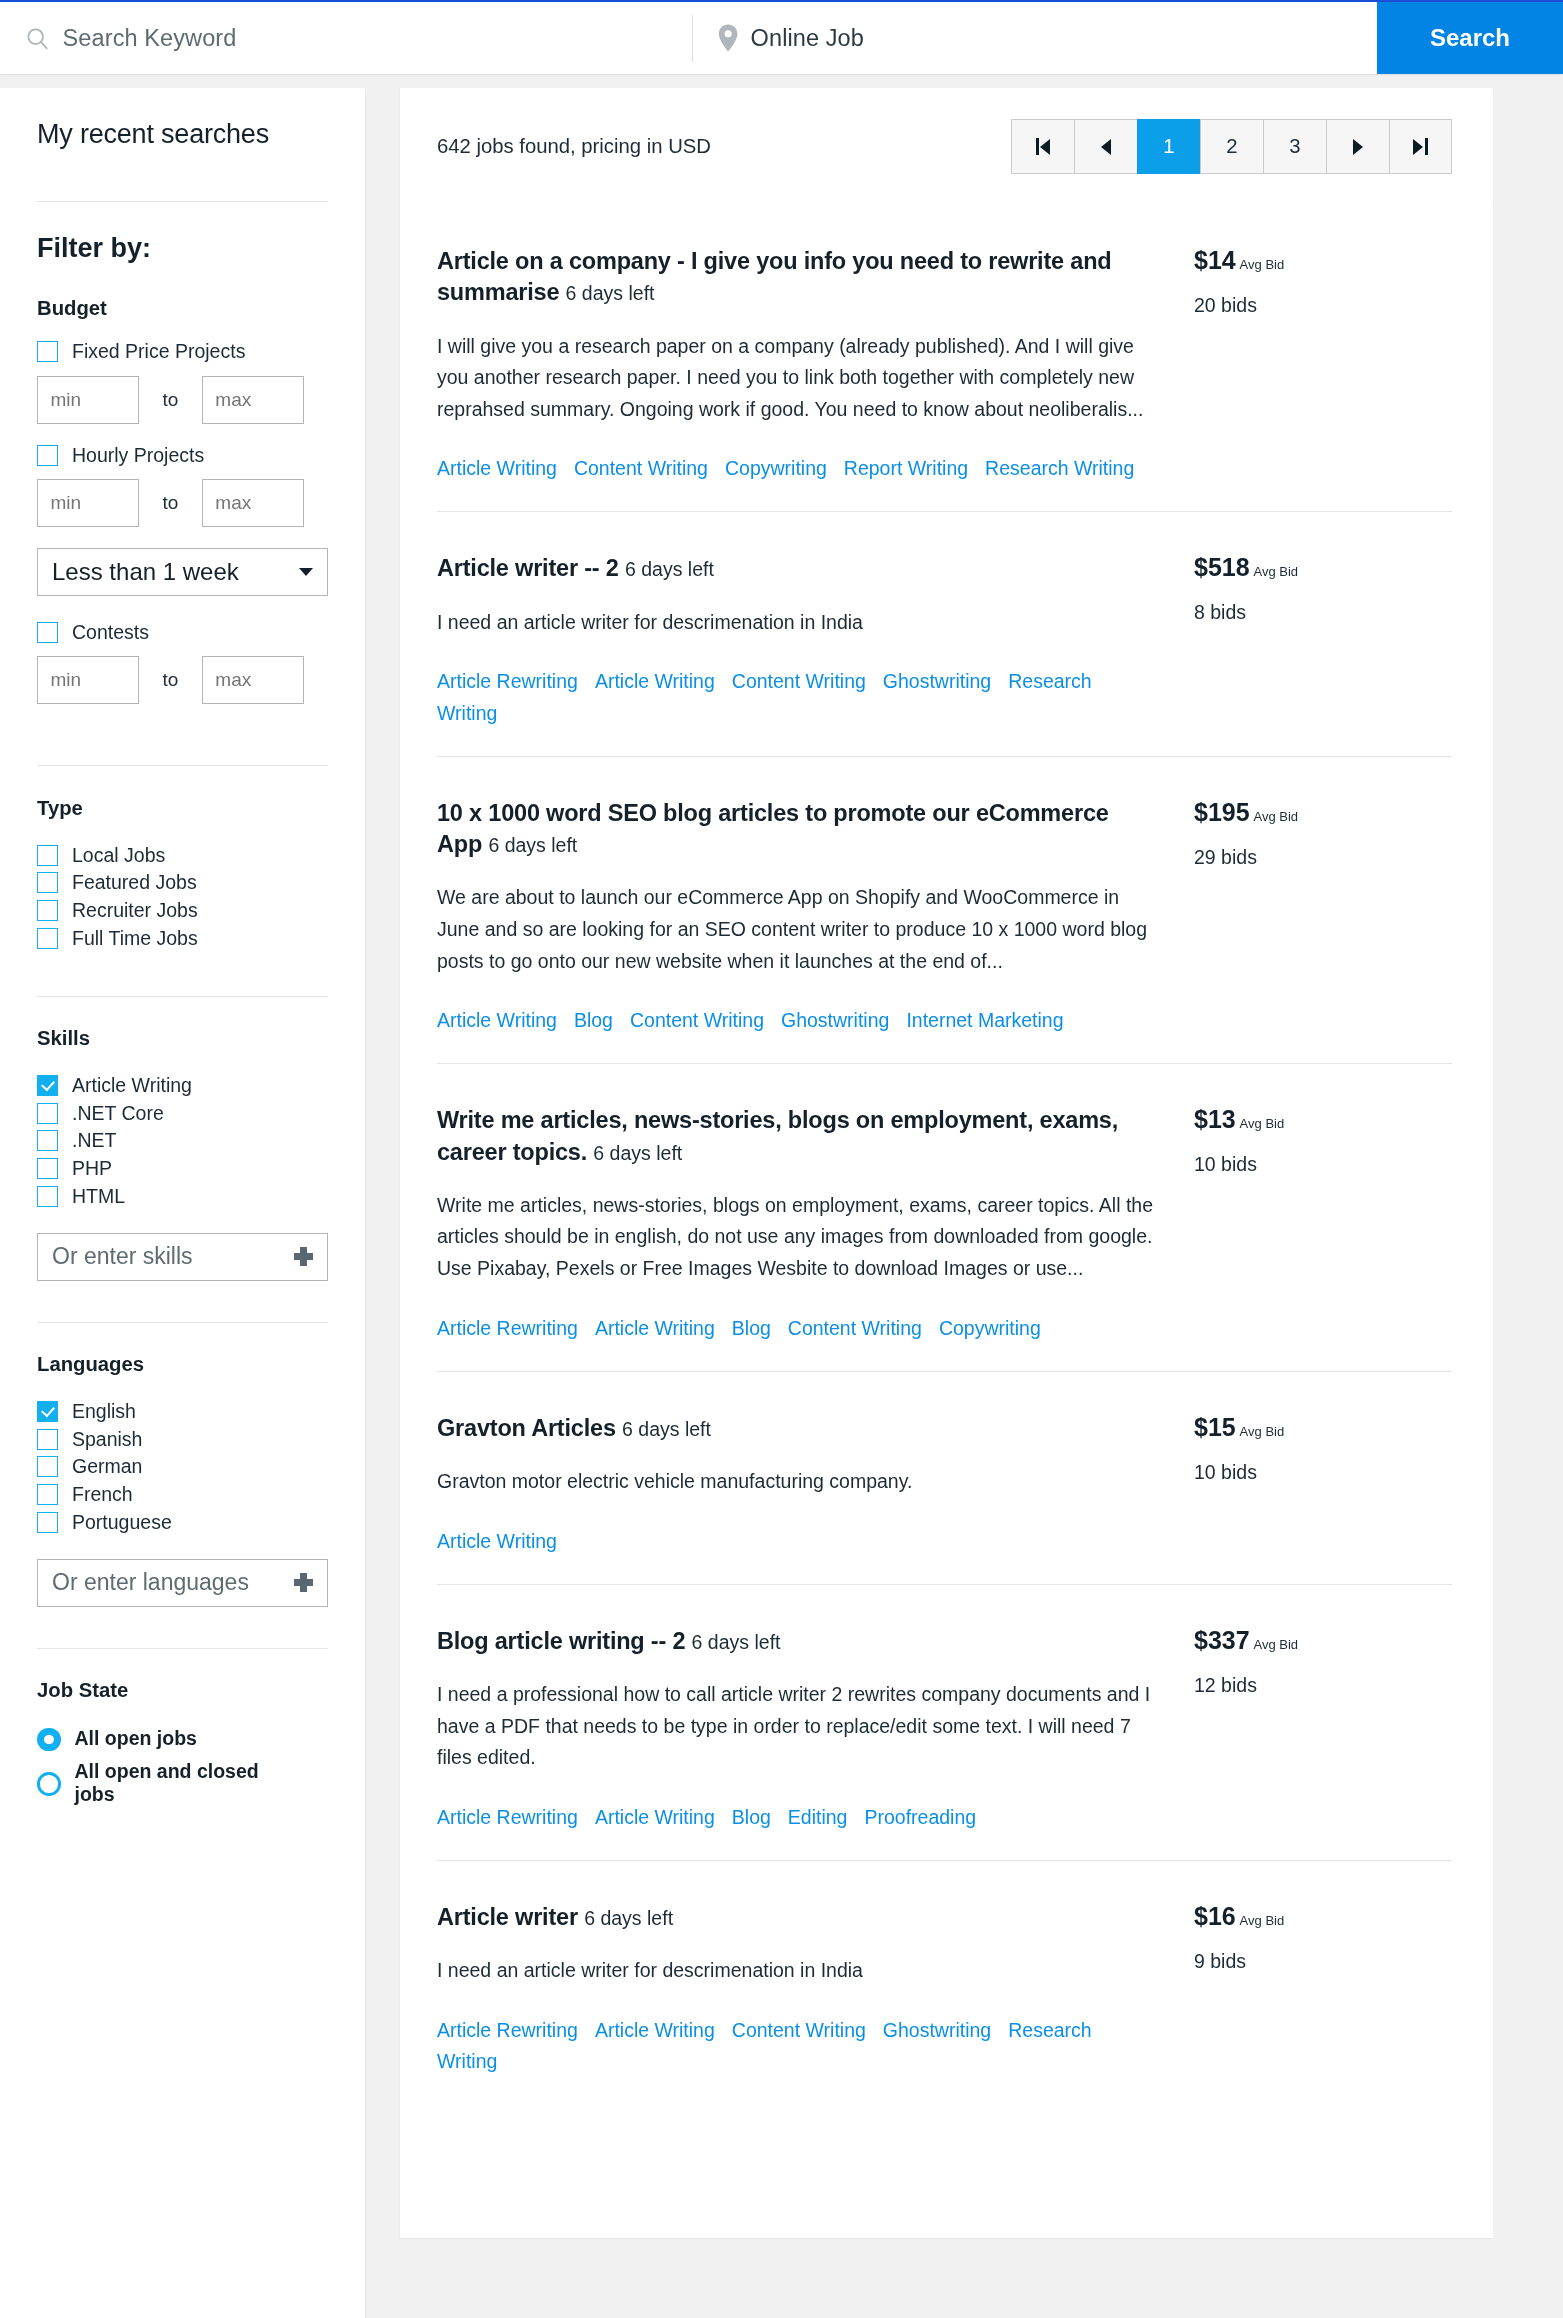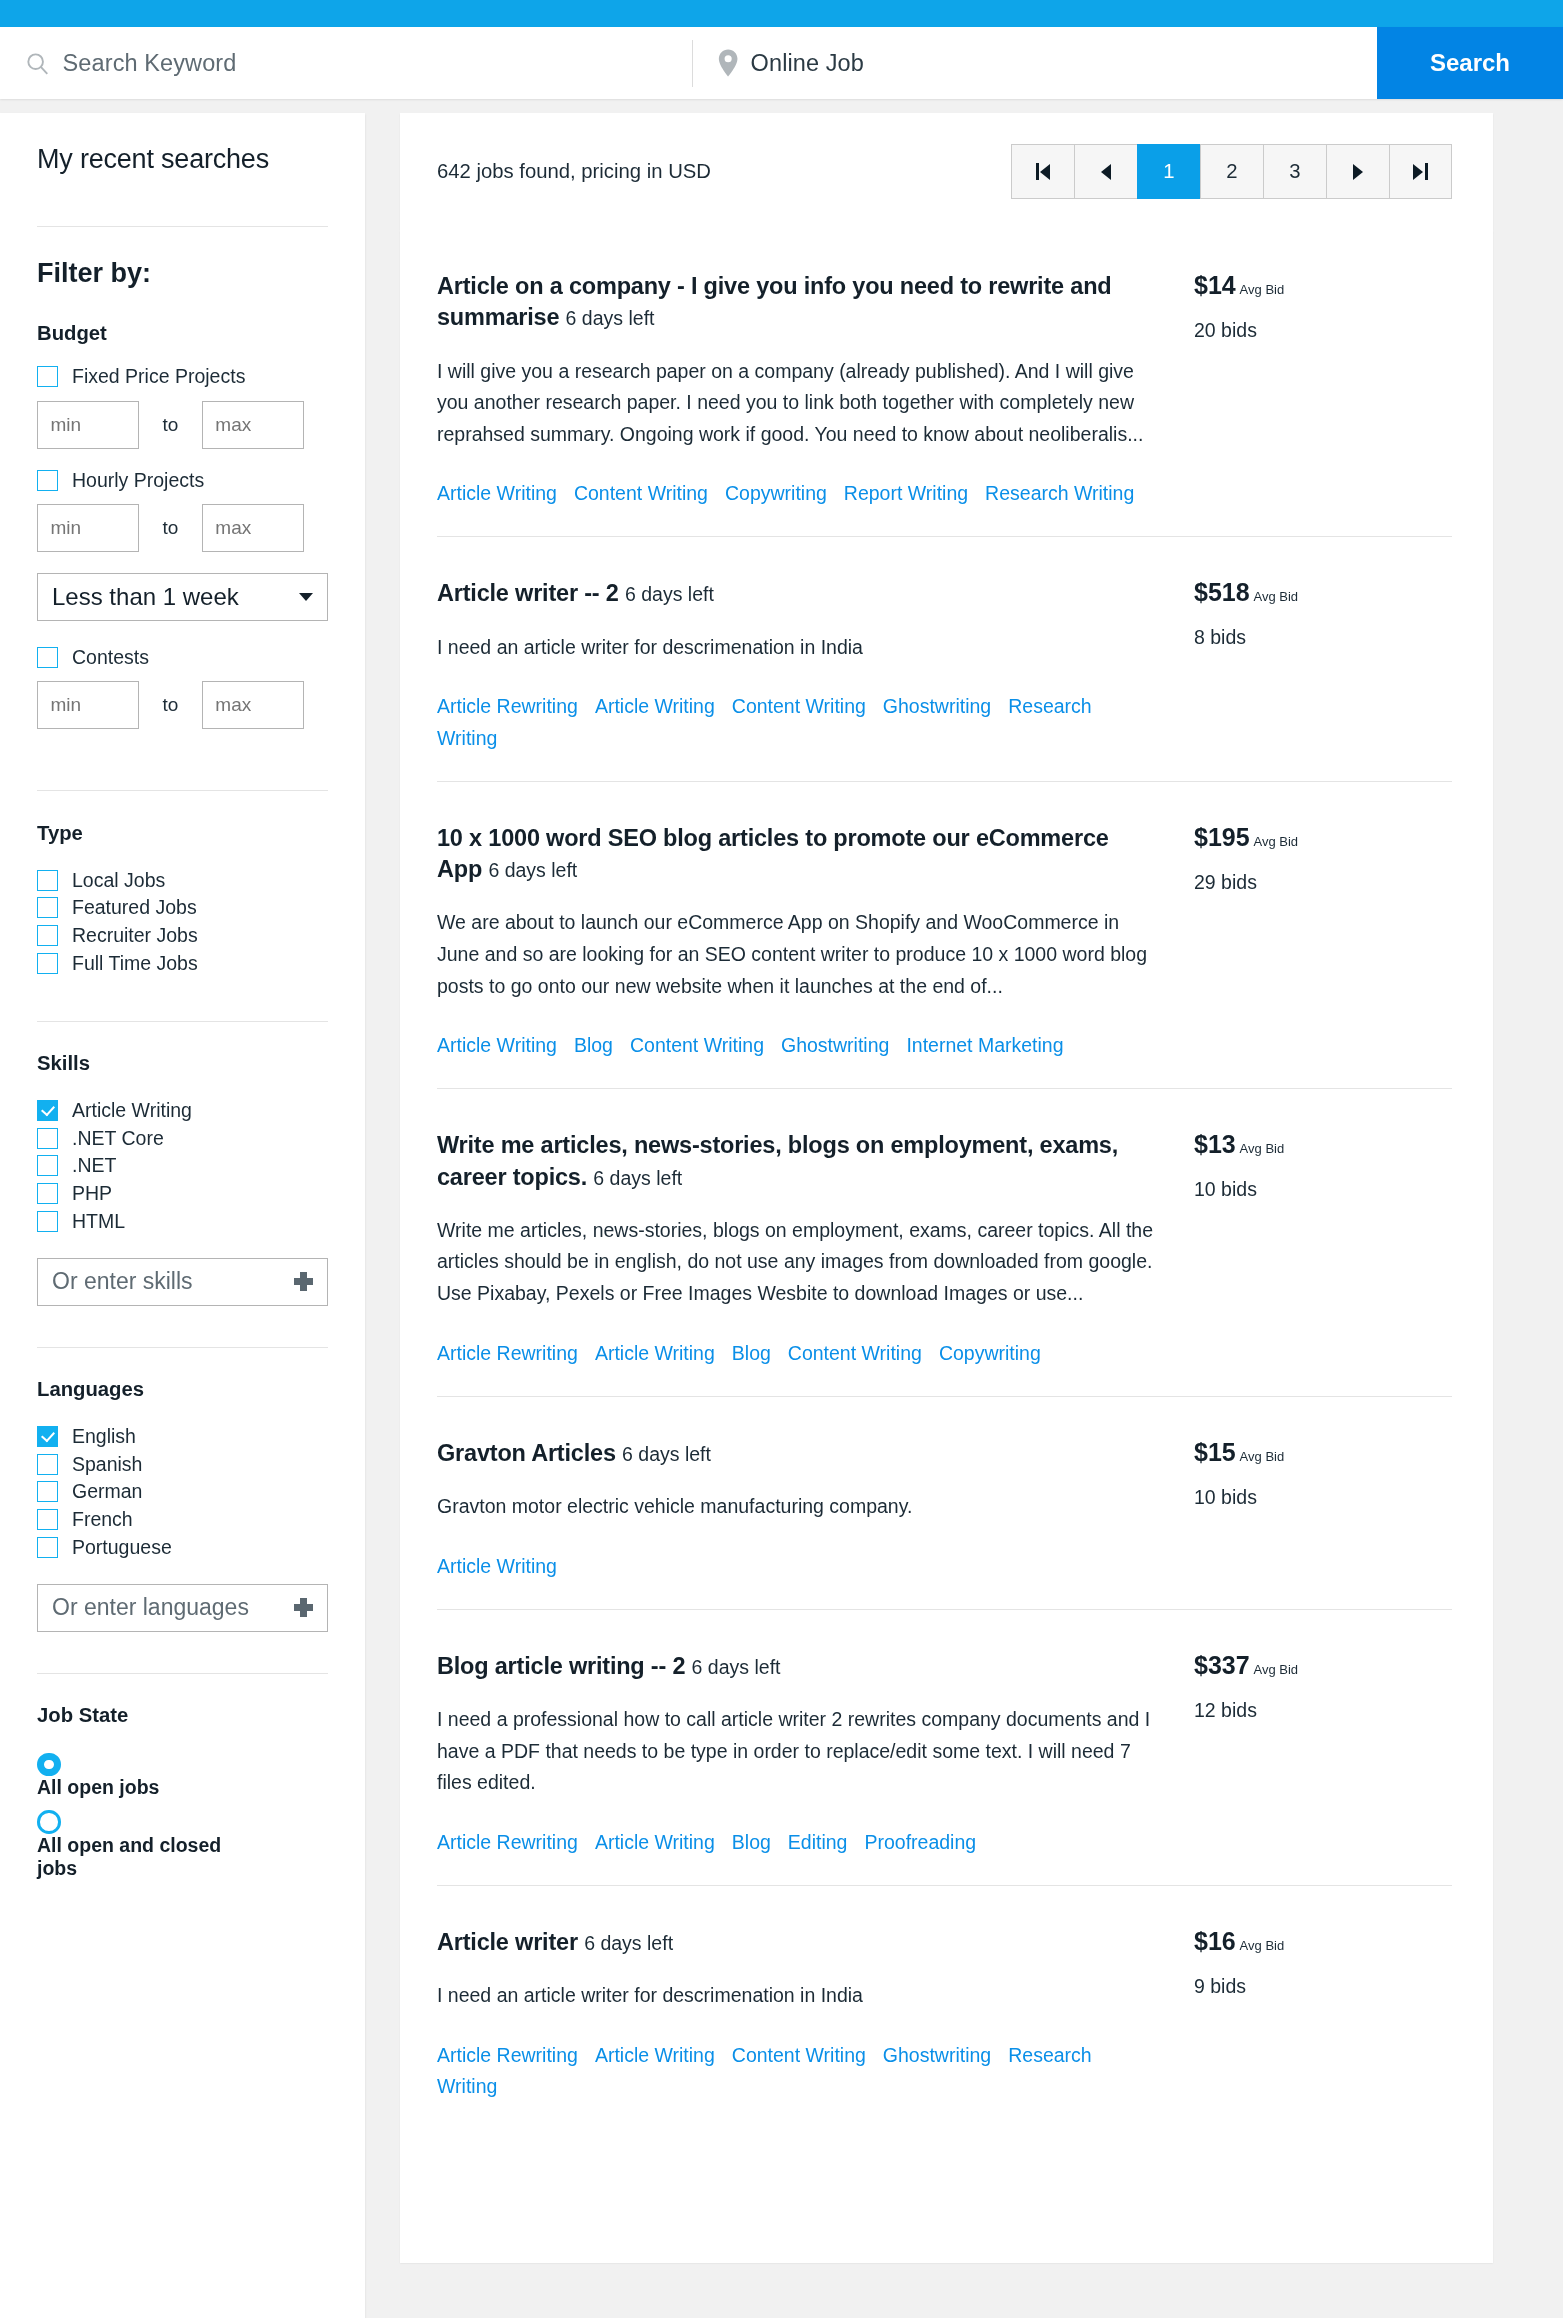--- a/index.html
+++ b/index.html
@@ -7,22 +7,22 @@
     width: 1563px;
     background: #f1f1f1;
     font-family: "Liberation Sans", sans-serif;
     -webkit-font-smoothing: antialiased;
   }
   body { padding-bottom: 0; }
 
   
   .searchbar-wrap {
     width: 1563px;
-    background: #0ea5e9;
-    padding-top: 27px;
+    background: #1d4ed8;
+    padding-top: 2px;
   }
   .searchbar {
     display: flex;
     align-items: stretch;
     background: #ffffff;
     height: 72px;
     box-shadow: 0 0.8px 2.3px rgba(0,0,0,.13);
   }
   .sb-field {
     display: flex;
@@ -171,24 +171,23 @@
     position: absolute;
     background: #5a6770;
   }
   .plus::before { left: 0; top: 6.3px; width: 19px; height: 6.3px; }
   .plus::after { left: 6.3px; top: 0; width: 6.3px; height: 19px; }
 
   .sec-gap { height: 41px; }
 
   .radio-row {
     display: flex;
-    align-items: flex-start;
+    align-items: center;
     margin-bottom: 9.4px;
     cursor: pointer;
-    flex-direction: column;
   }
   .rbox {
     width: 23.5px; height: 23.5px;
     border-radius: 50%;
     border: 3.9px solid #12b0f0;
     background: #ffffff;
     flex: 0 0 auto;
     margin-right: 14px;
     position: relative;
     margin-top: 1.6px;

